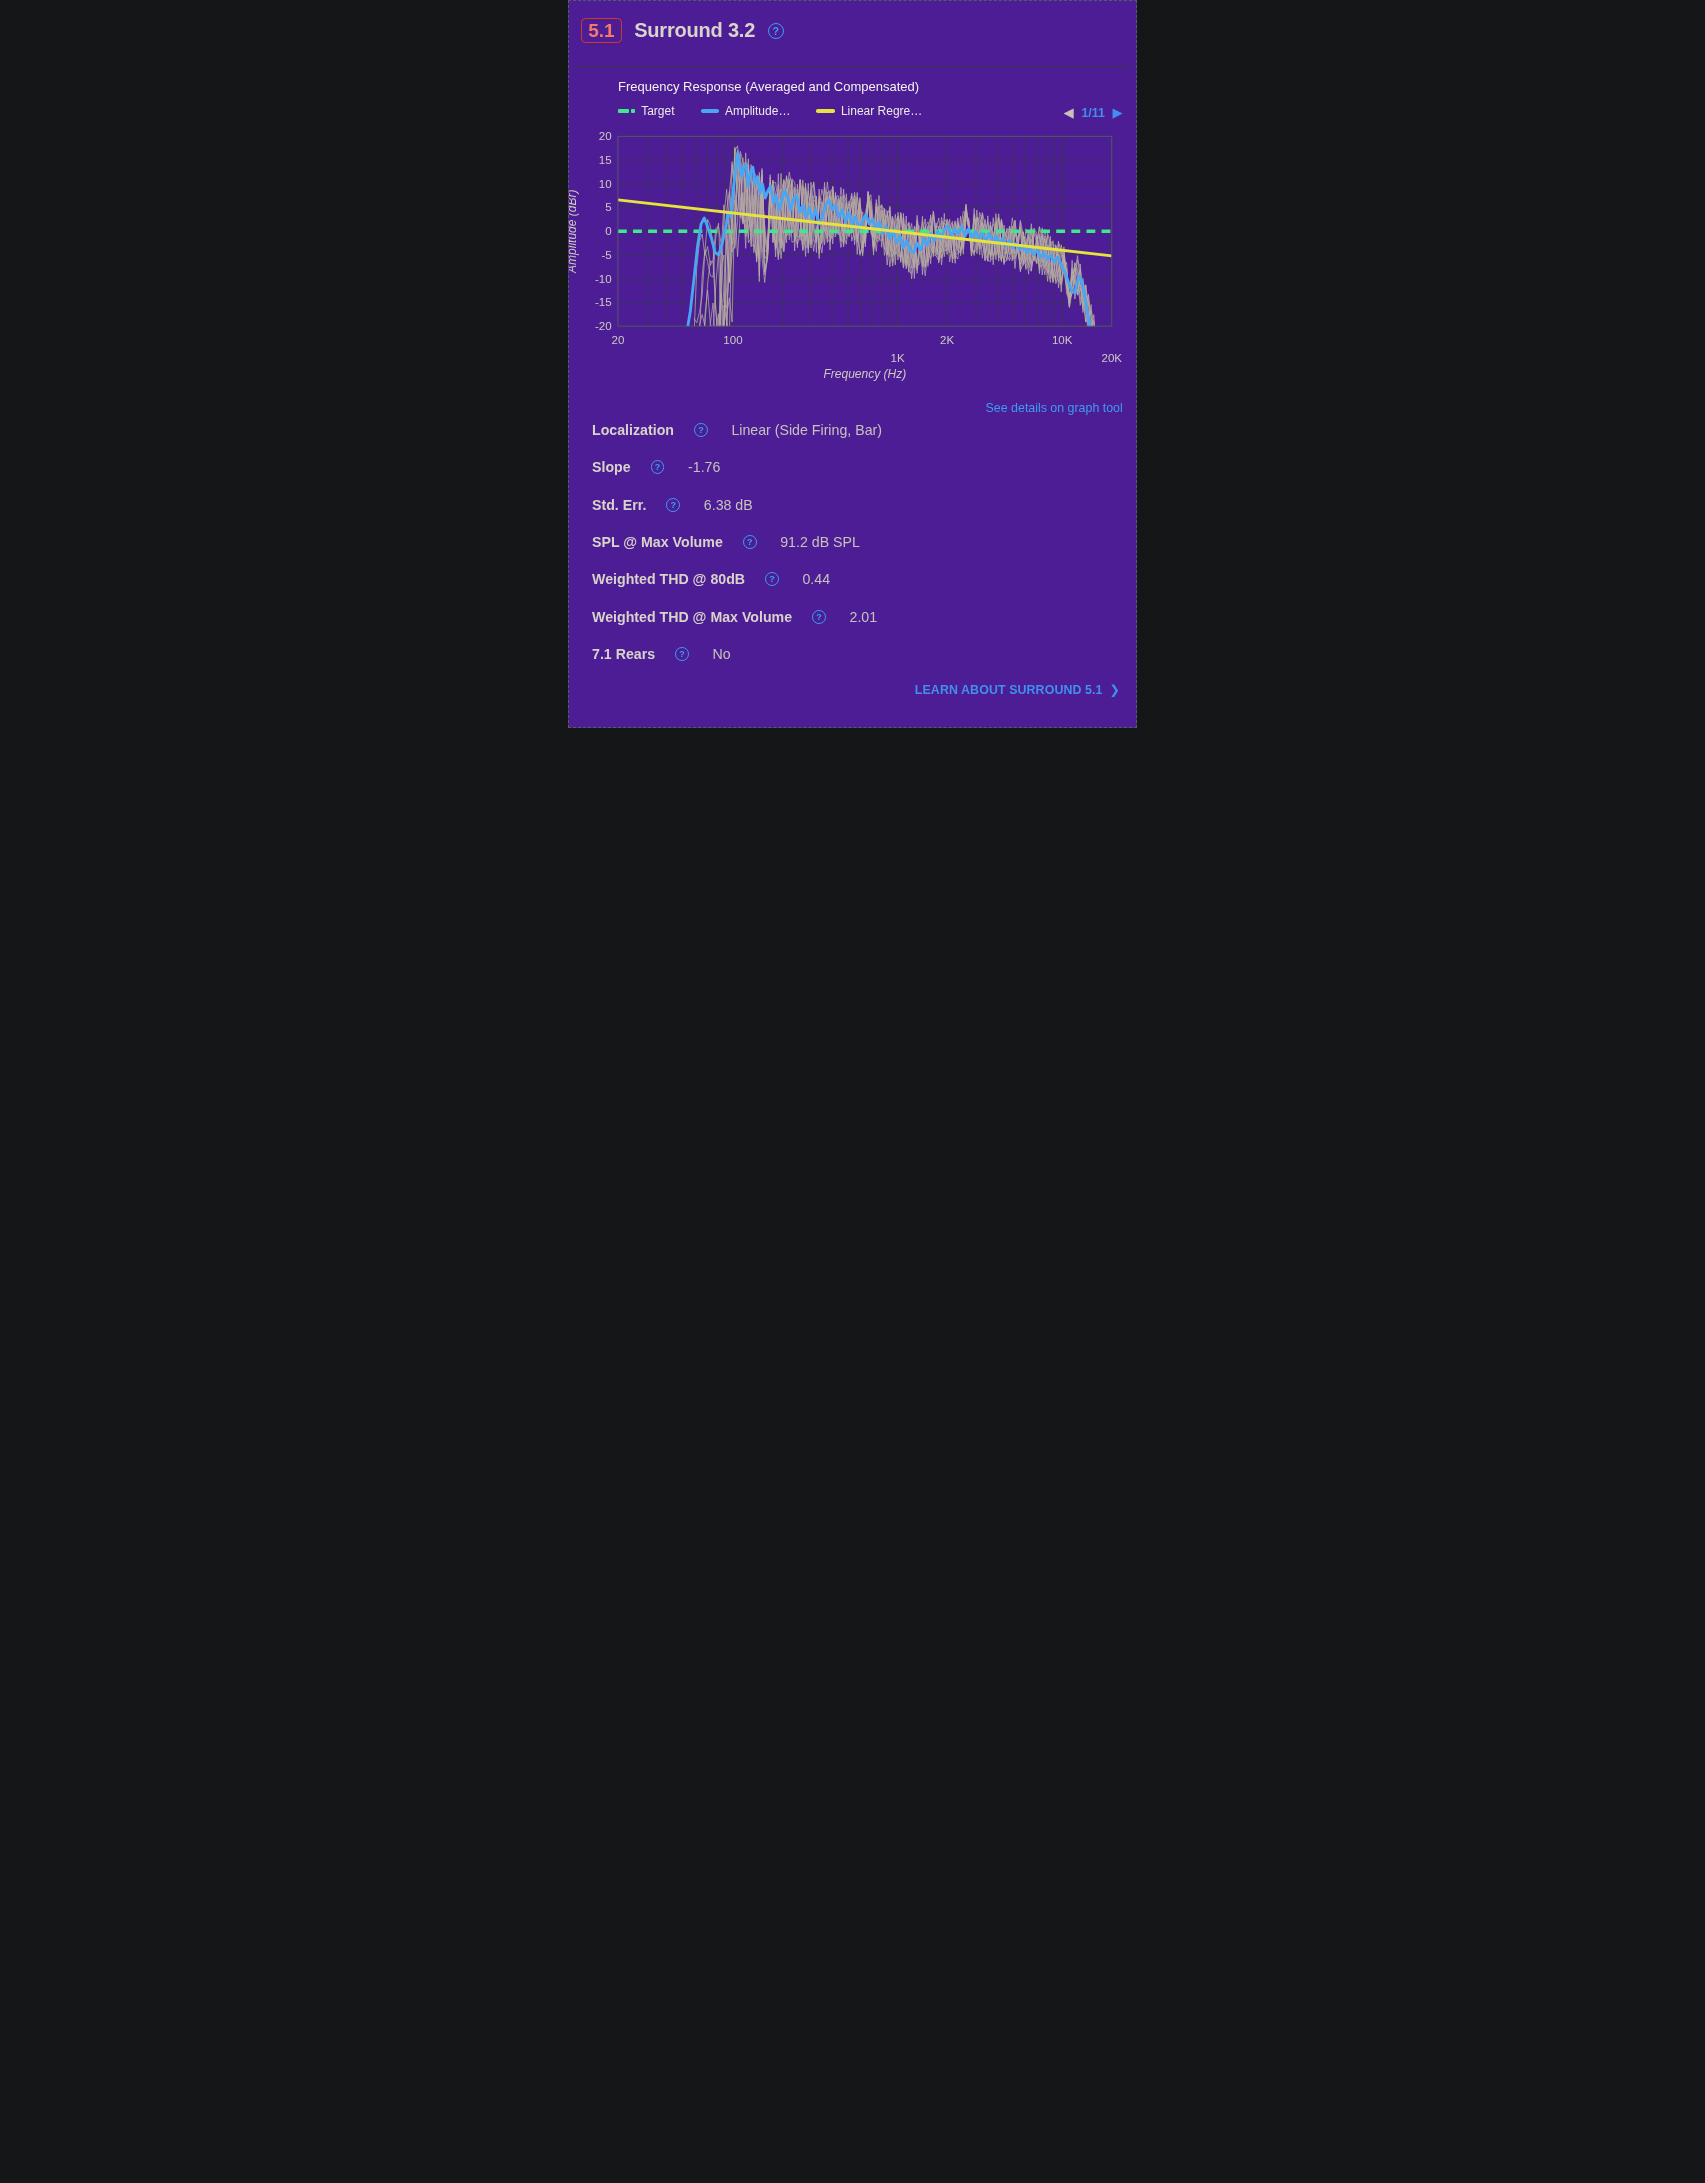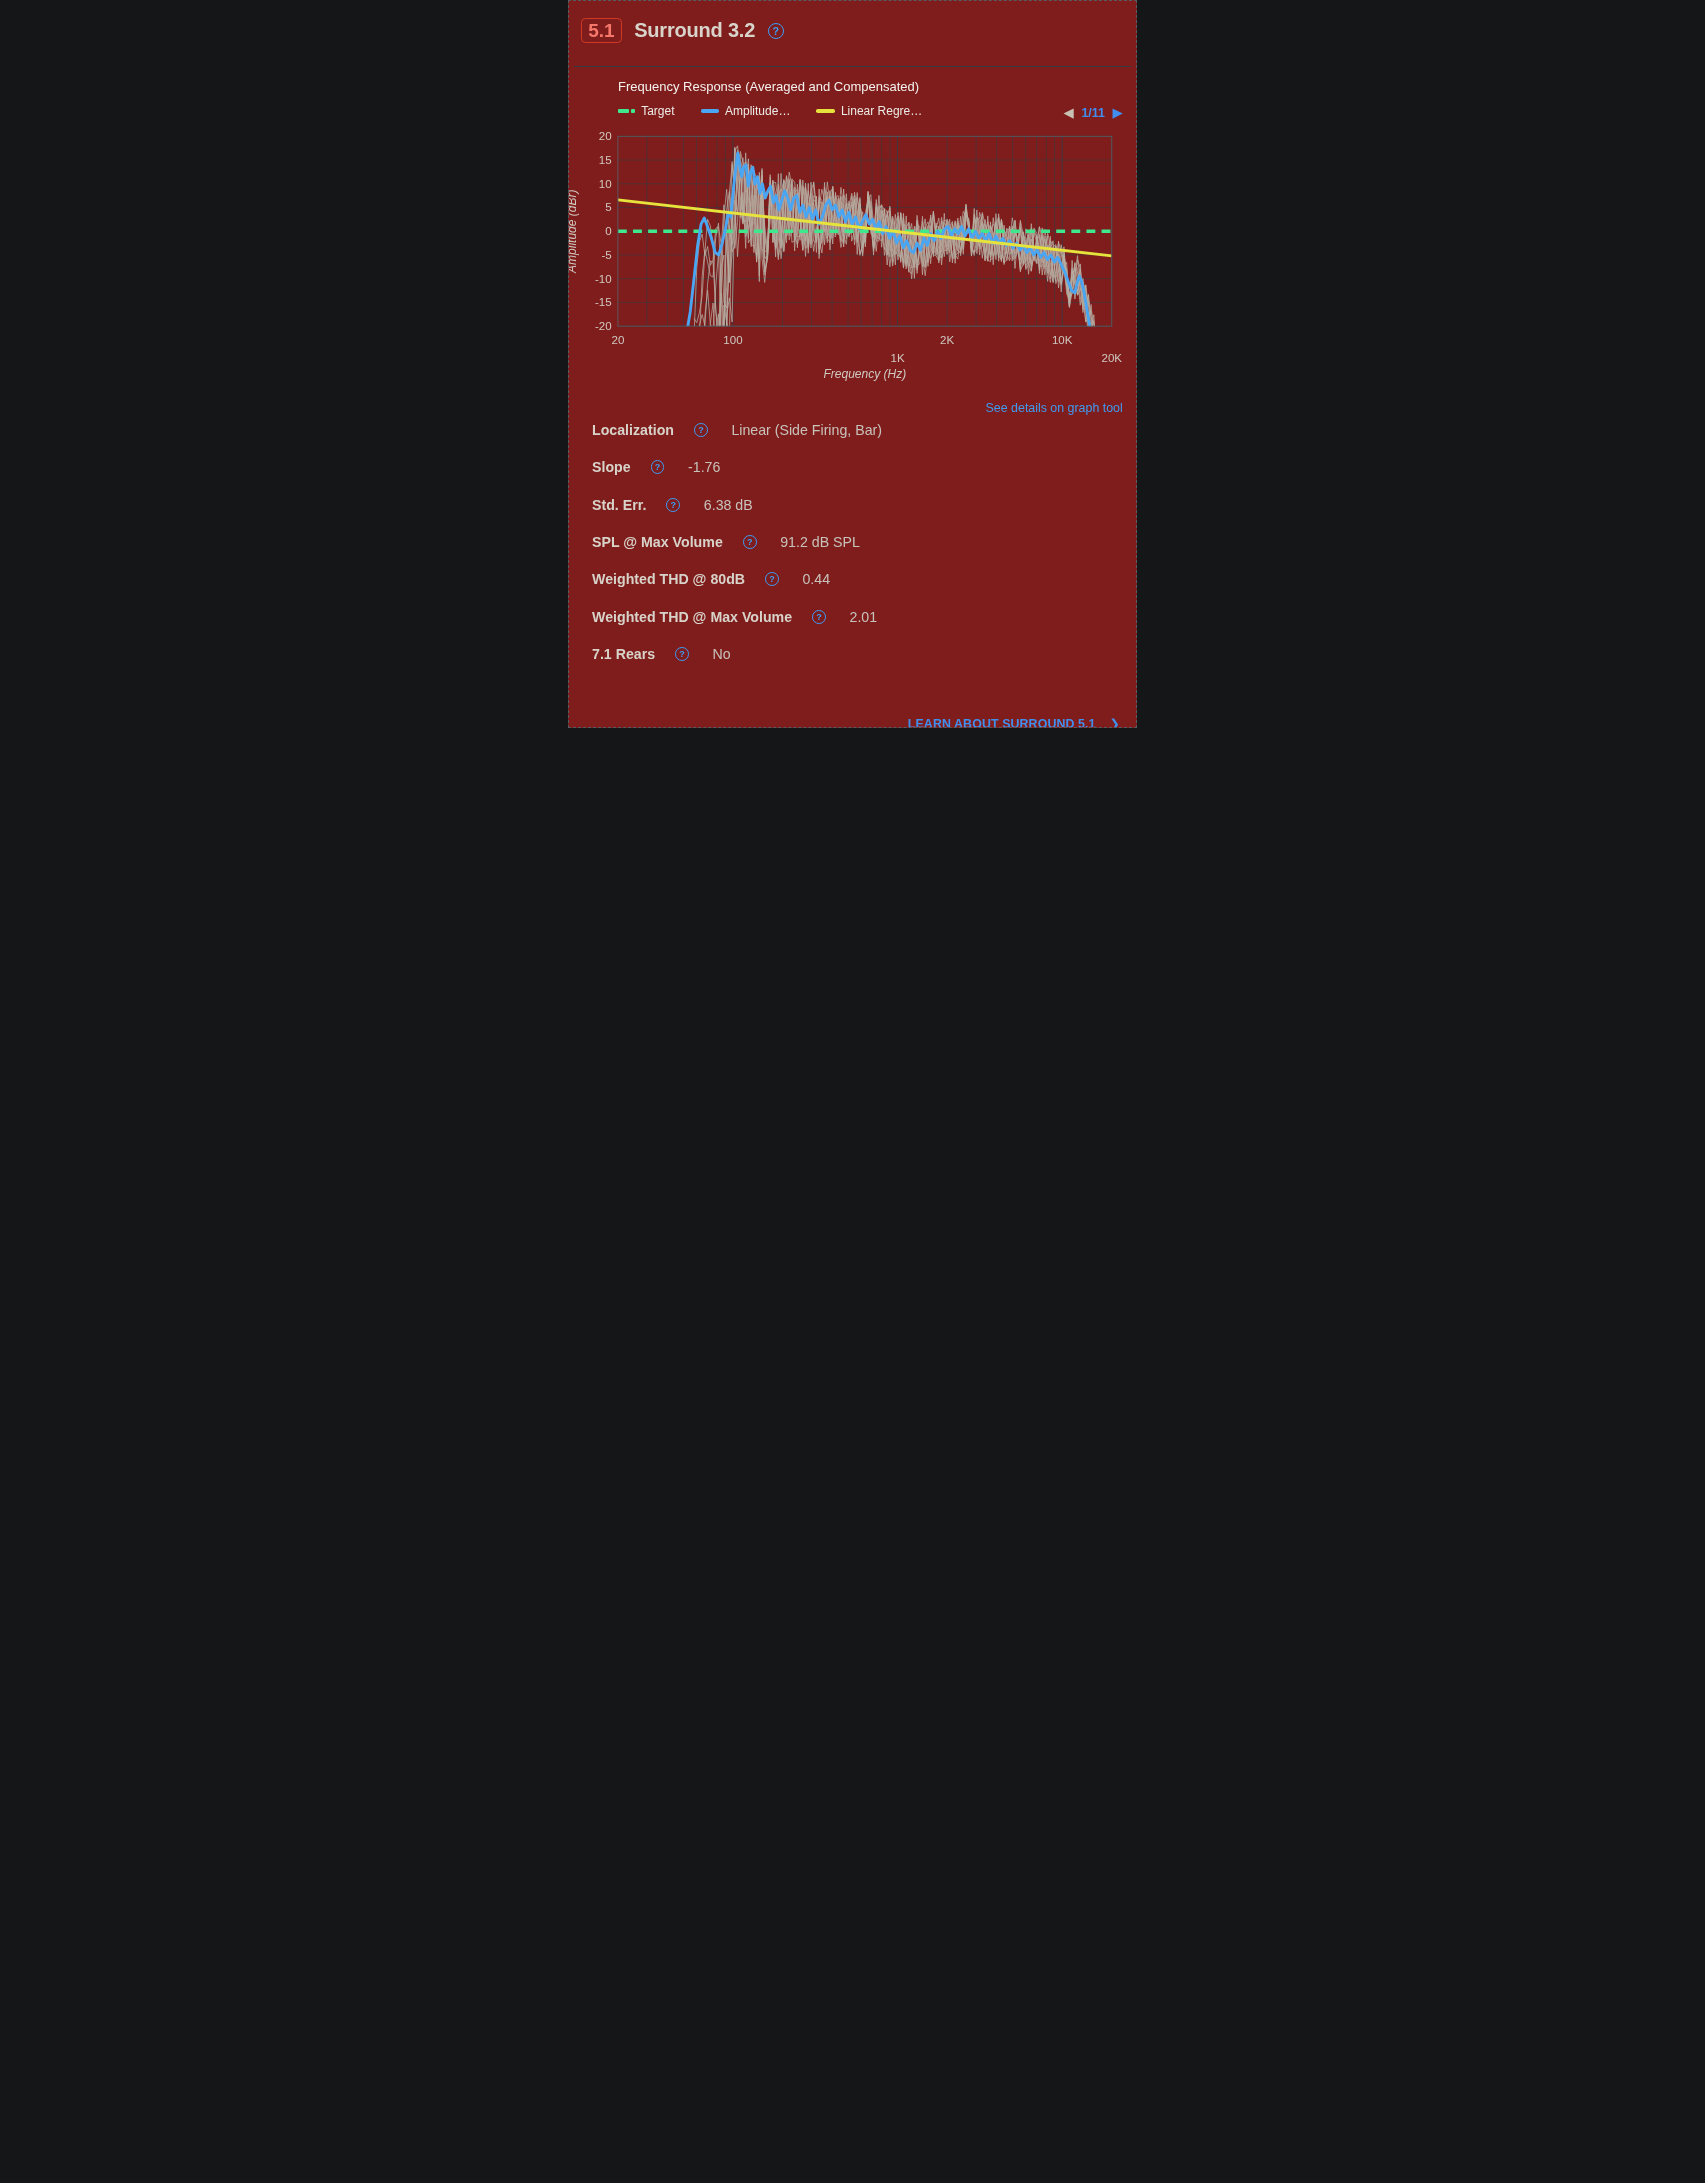--- a/index.html
+++ b/index.html
@@ -1,21 +1,21 @@
 <!DOCTYPE html>
 <html style="font-size:7.1px"><head>
 <meta charset="utf-8">
 <style>
   html,body{margin:0;padding:0;background:#141617;}
   *{box-sizing:border-box;}
   .page{
     position:relative;
     width:569px;height:728px;
     margin:0 auto;
-    background:#7f1d1d;
+    background:#4c1d95;
     border:1.3px dashed #565b60;
     font-family:"Liberation Sans","DejaVu Sans",sans-serif;
     overflow:hidden;
     color:#d8d3c9;
   }
   
   .header{position:absolute;left:12px;top:17px;display:flex;align-items:center;gap:12.4px;}
   .score-badge{
     border:1.8px solid #cf3a27;border-radius:4.4px;
     padding:1.8px 6.2px 2.7px;
@@ -44,22 +44,22 @@
   .pg-arrow{font-size:13.3px;line-height:1;cursor:pointer;}
   .pg-prev{color:#c8c1b4;} .pg-next{color:#3f8ef0;}
   .pg-label{font-size:12.4px;font-weight:600;color:#3f8ef0;}
   .chart-svg{position:absolute;left:0;top:125px;}
   
   .see-details{position:absolute;right:13.3px;top:400px;font-size:12.4px;color:#3f9bf0;cursor:pointer;}
   .stat-row{position:absolute;left:23px;display:flex;align-items:center;gap:20px;}
   .stat-label{font-size:14.2px;font-weight:bold;color:#d8d3c9;white-space:nowrap;}
   .stat-value{font-size:14.2px;color:#c7c2ba;margin-left:3.6px;white-space:nowrap;}
   .learn-link{
-    position:absolute;right:16px;top:715px;
-    display:flex;align-items:center;gap:14px;cursor:pointer;
+    position:absolute;right:16px;top:681px;
+    display:flex;align-items:center;gap:7px;cursor:pointer;
   }
   .learn-label{font-size:12.4px;font-weight:bold;color:#4090ee;letter-spacing:0.1px;}
   .learn-chevron{font-size:12.4px;color:#4090ee;}
 </style>
 </head>
 <body>
 
 <div class="page">
 
   <div class="header">

